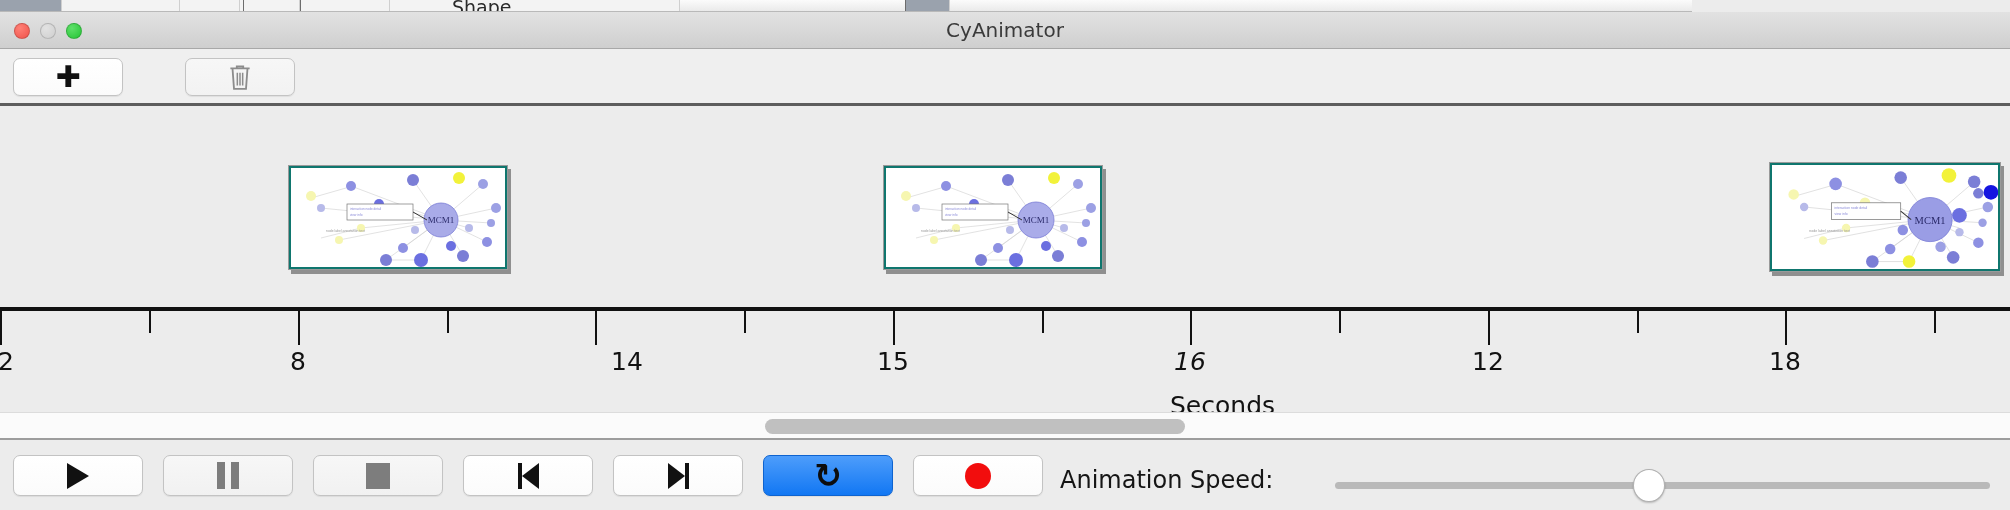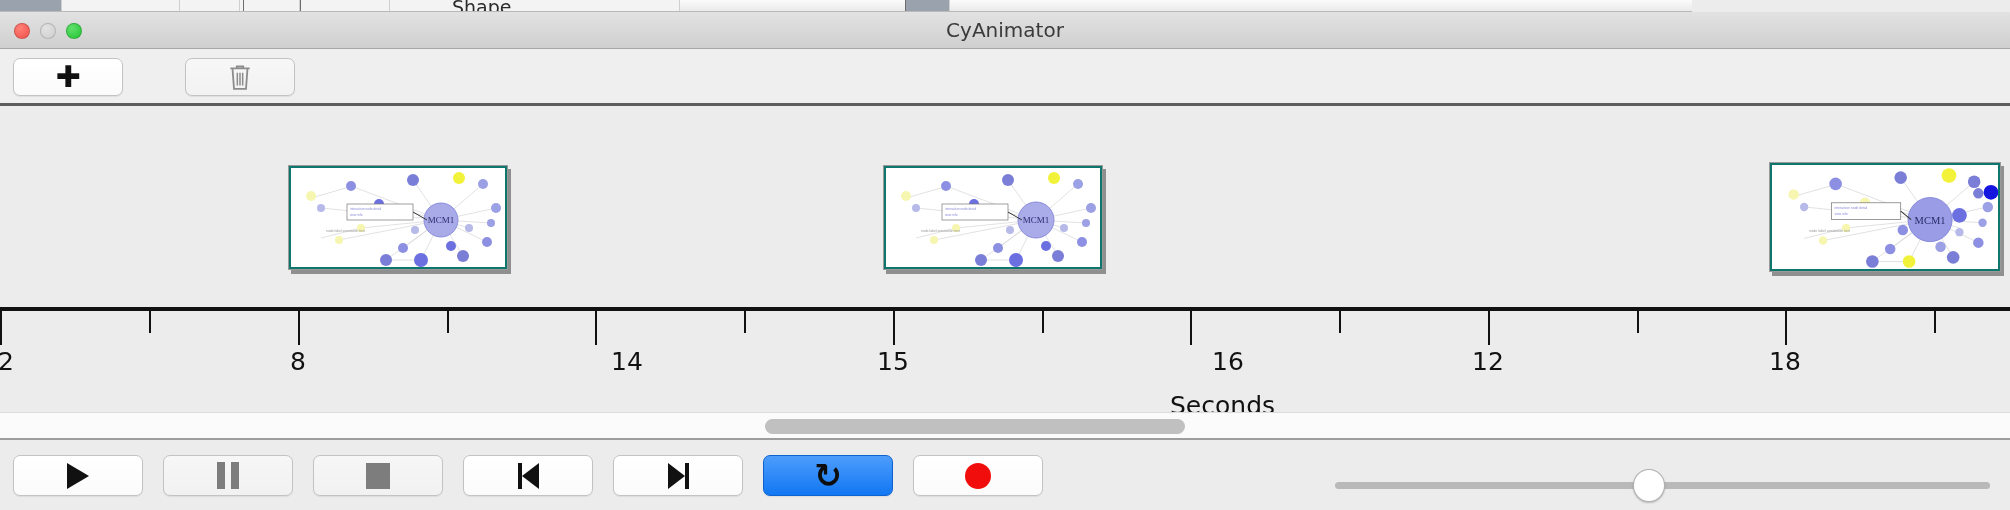--- a/index.html
+++ b/index.html
@@ -319,21 +319,21 @@
   <div class="tick minor" style="left:1339px;"></div>
   <div class="tick major" style="left:1488px;"></div>
   <div class="tick minor" style="left:1637px;"></div>
   <div class="tick major" style="left:1785px;"></div>
   <div class="tick minor" style="left:1934px;"></div>
 
   <div class="tick-label" style="left:6px;">2</div>
   <div class="tick-label" style="left:298px;">8</div>
   <div class="tick-label" style="left:595px;margin-left:32px;">14</div>
   <div class="tick-label" style="left:893px;">15</div>
-  <div class="tick-label" style="left:1228px;">16</div>
+  <div class="tick-label" style="left:1190px;font-style:italic;">16</div>
   <div class="tick-label" style="left:1488px;">12</div>
   <div class="tick-label" style="left:1785px;">18</div>
 
   <div class="axis-title">Seconds</div>
 </div>
 
 <div class="scroll-track">
   <div class="scroll-thumb"></div>
 </div>
 
@@ -369,15 +369,16 @@
   </div>
 
   <div class="pbtn active" style="left:763px;">
     <span class="ic-loop">↻</span>
   </div>
 
   <div class="pbtn" style="left:913px;">
     <span class="ic-rec"></span>
   </div>
 
+  <div class="speed-label">Animation Speed:</div>
   <div class="slider"></div>
   <div class="slider-thumb"></div>
 </div>
 
 </body></html>

